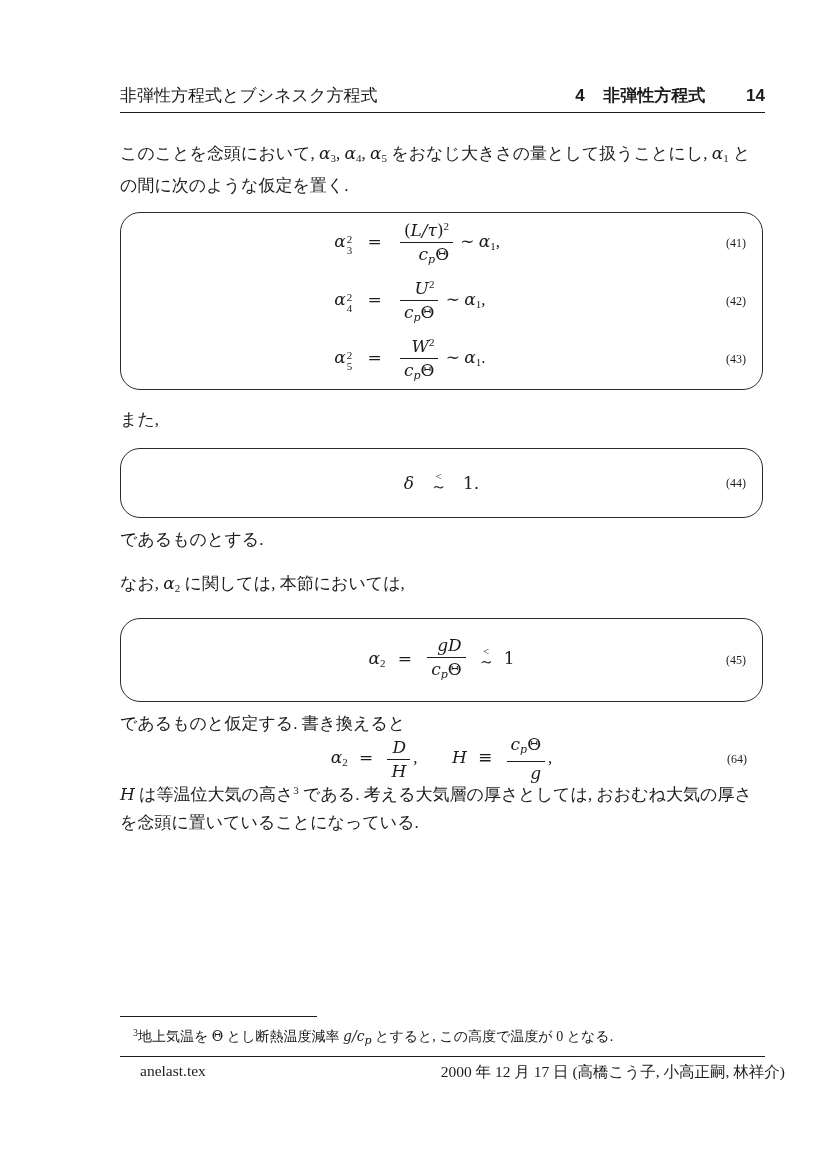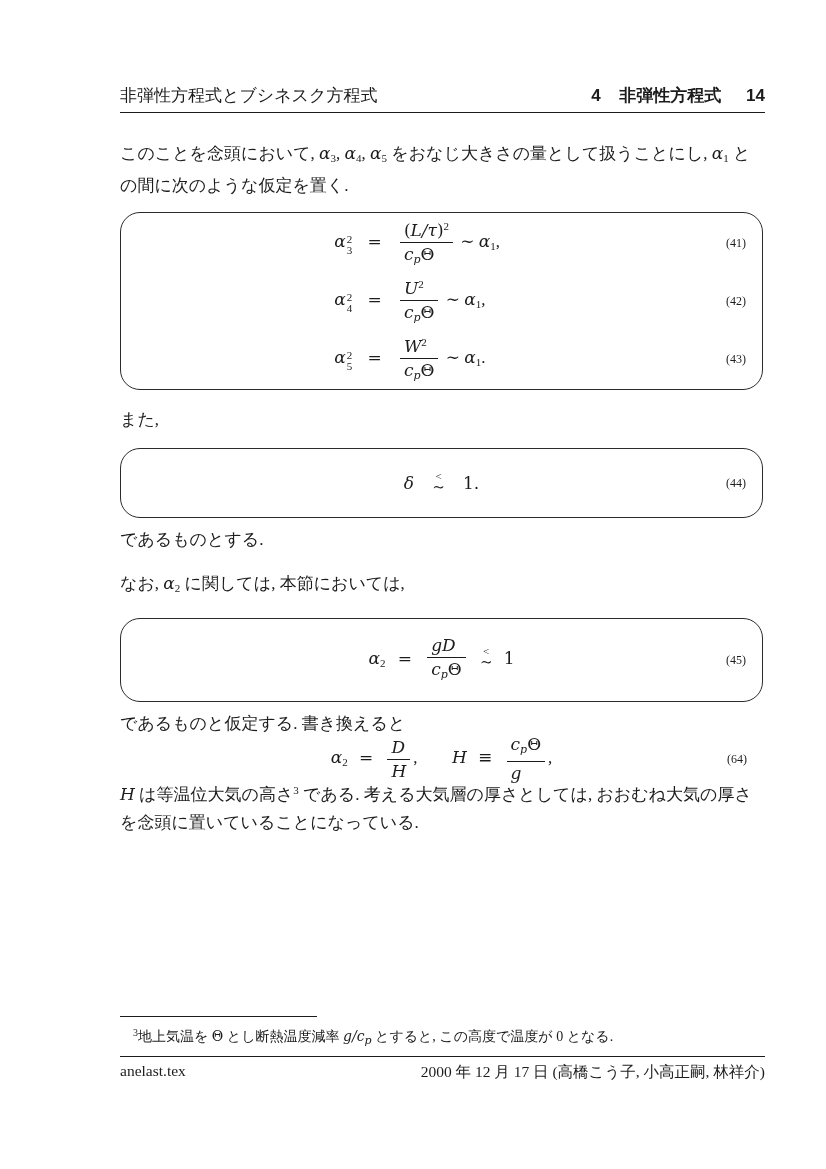--- a/index.html
+++ b/index.html
@@ -7,40 +7,40 @@
         font-family:"Liberation Serif","DejaVu Serif",serif;color:#1c1c1c;overflow:hidden;}
   .abs{position:absolute;left:120px;width:645px;}
   .jp{font-size:17px;line-height:28px;}
   .gothic{font-family:"Liberation Sans","DejaVu Sans",sans-serif;}
   .rule{position:absolute;left:120px;height:1px;background:#1c1c1c;}
 
   
   .header{top:84px;display:flex;justify-content:space-between;align-items:baseline;font-size:17px;}
   .header-right{font-weight:bold;white-space:nowrap;}
   .hr-title{margin-left:14px;}
-  .hr-page{margin-left:20px;text-align:right;}
+  .hr-page{margin-left:36px;text-align:right;}
   .header-rule{top:112px;width:645px;}
 
   
   .para-intro{top:139px;}
   .para-mata{top:406px;}
   .para-dearu1{top:526px;}
   .para-nao{top:569px;}
   .para-dearu2{top:710px;}
   .para-h{top:776px;}
 
   
   .mi{font-style:italic;font-family:"DejaVu Serif",serif;}
   .mu{font-style:normal;font-family:"DejaVu Serif",serif;}
   .sub{font-size:11px;vertical-align:-3px;font-style:normal;}
   .msub{font-size:11px;vertical-align:-3px;}
   .sup{font-size:11px;vertical-align:6px;font-style:normal;}
   .supsub{display:inline-block;vertical-align:-7px;margin-left:1px;text-align:left;}
   .supsub .s{display:block;font-size:11px;line-height:11px;font-style:normal;}
-  .frac{display:inline-block;text-align:left;vertical-align:middle;margin:0 3px;}
+  .frac{display:inline-block;text-align:right;vertical-align:middle;margin:0 3px;}
   .frac .fnum{display:block;padding:0 4px 1px;line-height:21px;}
   .frac .fden{display:block;border-top:1px solid #1c1c1c;padding:1px 4px 0;line-height:21px;}
   .lesssim{display:inline-block;text-align:center;vertical-align:-3px;}
   .lesssim .lt{display:block;font-size:11px;line-height:9px;}
   .lesssim .sm{display:block;font-size:15px;line-height:12px;}
 
   
   .eq-box{position:absolute;left:120px;width:643px;border:1px solid #2b2b2b;border-radius:20px;
           box-sizing:border-box;background:#fff;display:flex;flex-direction:column;justify-content:center;}
   .box1{top:212px;height:178px;}
@@ -53,21 +53,21 @@
   .eqnum{position:absolute;right:16px;top:50%;transform:translateY(-50%);font-size:12px;font-style:normal;}
   .eq46-line{top:733px;height:52px;display:flex;align-items:center;justify-content:center;
              position:absolute;left:120px;width:643px;font-size:17px;}
   .qgap{display:inline-block;width:26px;}
 
   
   .footnote-rule{top:1016px;width:197px;}
   .footnote{top:1023px;font-size:14px;line-height:20px;padding-left:13px;box-sizing:border-box;}
   .fn-sup{font-size:10px;vertical-align:5px;}
   .footer-rule{top:1056px;width:645px;}
-  .footer{top:1062px;display:flex;justify-content:space-between;font-size:15.5px;}
+  .footer{top:1062px;display:flex;justify-content:space-between;font-size:15.5px;margin-left:20px;}
 </style>
 </head>
 <body>
 
 <div class="page">
 
   <div class="abs header gothic">
     <span>非弾性方程式とブシネスク方程式</span>
     <span class="header-right">
       <span>4</span>

